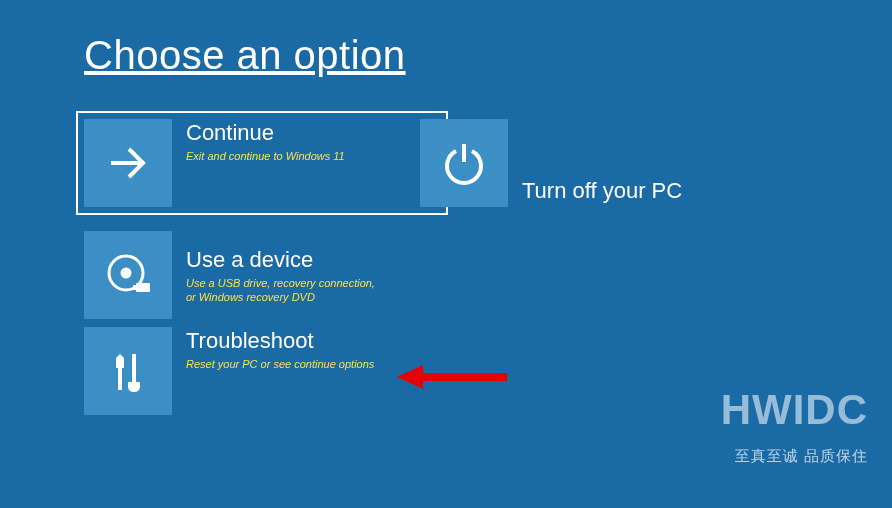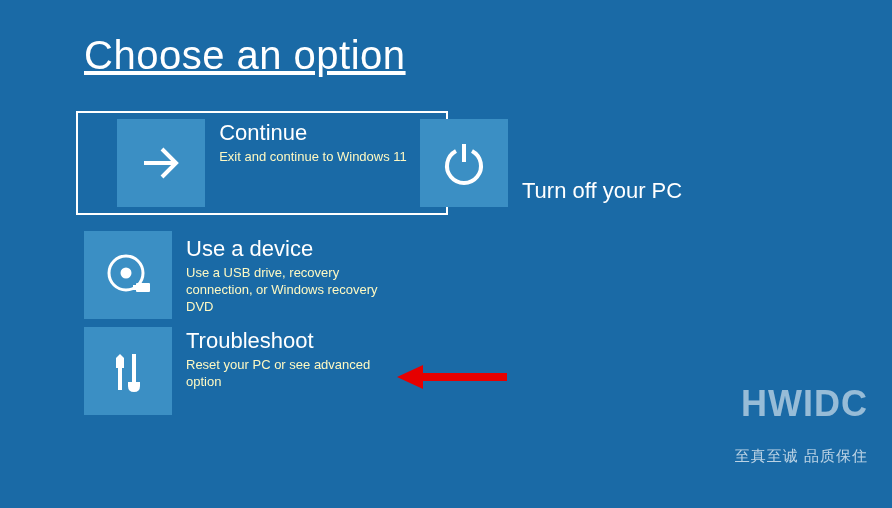--- a/index.html
+++ b/index.html
@@ -56,55 +56,56 @@
       padding-top: 2px;
       max-width: 210px;
     }
     .tile-title {
       font-size: 22px;
       font-weight: 300;
       line-height: 1.1;
       margin-bottom: 4px;
     }
     .tile-desc {
-      font-size: 13px;
+      font-size: 11px;
       font-weight: 400;
       line-height: 1.3;
-      color: #fef9c3;
+      color: #fde047;
+      font-style: italic;
     }
-    .tile-continue { left: 0; top: 0; width: 372px; justify-content: center; }
+    .tile-continue { left: 0; top: 0; width: 372px; }
     .tile-turnoff { left: 336px; top: 0; width: 320px; align-items: flex-end; }
     .tile-device { left: 0; top: 112px; width: 320px; align-items: center; }
     .tile-troubleshoot { left: 0; top: 208px; width: 320px; }
 
     .arrow-annotation {
       position: absolute;
       left: 397px;
       top: 365px;
       width: 110px;
       height: 24px;
     }
     .watermark {
       position: absolute;
       right: 24px;
       bottom: 42px;
       text-align: right;
     }
     .watermark-main {
-      font-size: 36px;
+      font-size: 42px;
       font-weight: 700;
       letter-spacing: 1px;
       color: rgba(255,255,255,0.55);
       font-family: Arial, sans-serif;
       line-height: 1;
     }
     .watermark-sub {
       font-size: 15px;
       color: rgba(255,255,255,0.7);
-      margin-top: 25px;
+      margin-top: 16px;
       letter-spacing: 1px;
     }
   </style>
 </head>
 <body>
 
 <h1 class="page-title">Choose an option</h1>
 
 <div class="options-grid">
 
@@ -163,21 +164,21 @@
         <g fill="#ffffff">
           <rect x="17" y="24" width="4" height="22"></rect>
           <path d="M 19 10 L 23 14 L 23 24 L 15 24 L 15 14 Z"></path>
           <rect x="31" y="10" width="4" height="30"></rect>
           <path d="M 27 38 L 39 38 L 39 42 Q 39 48 33 48 Q 27 48 27 42 Z"></path>
         </g>
       </svg>
     </div>
     <div class="tile-text">
       <div class="tile-title">Troubleshoot</div>
-      <div class="tile-desc">Reset your PC or see advanced option</div>
+      <div class="tile-desc">Reset your PC or see continue options</div>
     </div>
   </div>
 
 </div>
 
 <div class="arrow-annotation">
   <svg width="110" height="24" viewBox="0 0 110 24">
     <g fill="#e60000">
       <polygon points="0,12 26,0 26,8 110,8 110,16 26,16 26,24"></polygon>
     </g>

